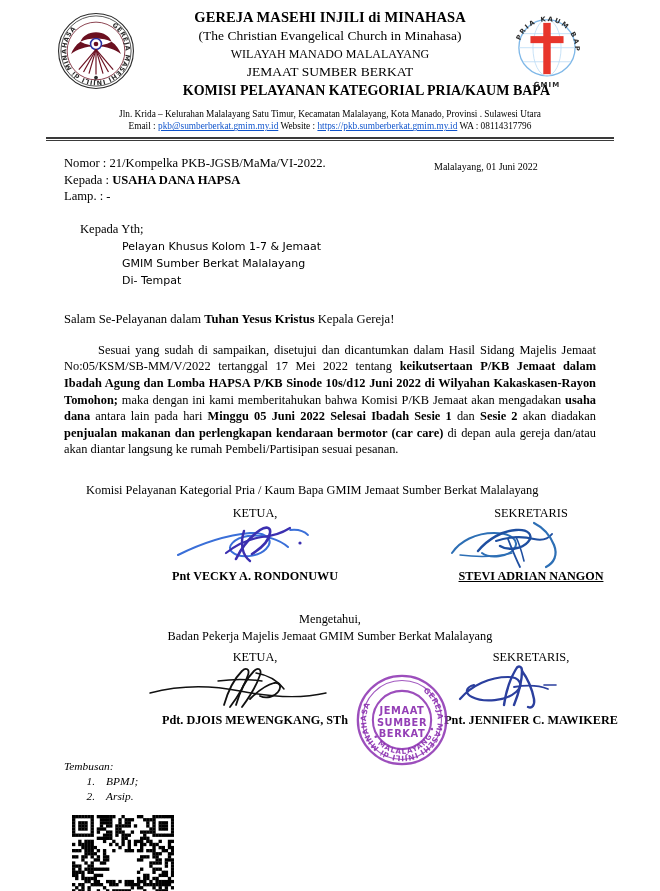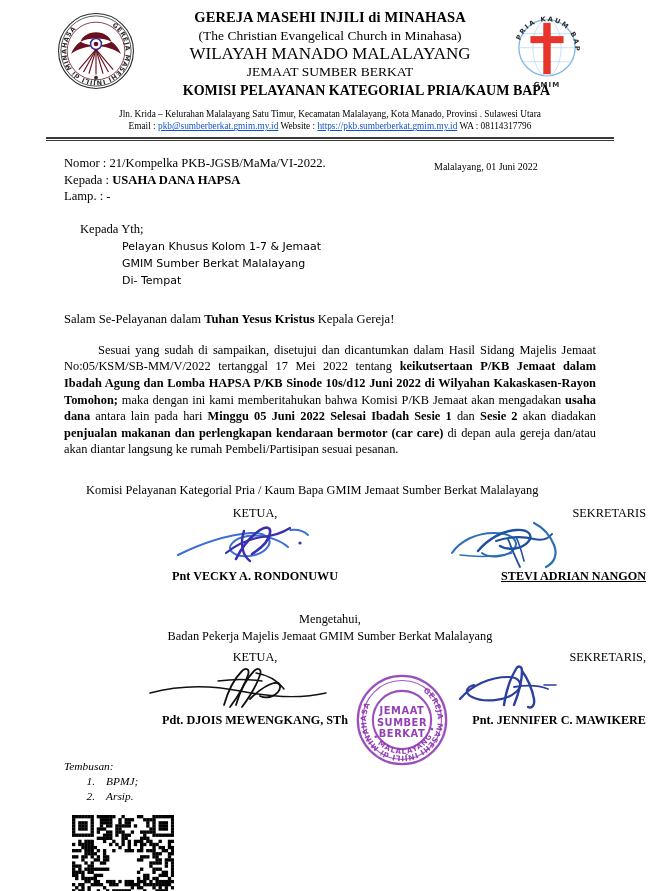--- a/index.html
+++ b/index.html
@@ -24,21 +24,21 @@
   .lh-logo-right {
     position: absolute; left: 505px; top: 8px;
     width: 84px; height: 86px;
   }
   .lh-center { text-align: center; padding: 0 110px; }
   .lh-l1 {
     font-weight: bold; font-size: 14.5px; letter-spacing: .1px;
     line-height: 19px; white-space: nowrap;
   }
   .lh-l2 { font-size: 13.5px; line-height: 18px; white-space: nowrap; }
-  .lh-l3 { font-size: 17px; line-height: 18px; white-space: nowrap; }
+  .lh-l3 { font-size: 12px; line-height: 18px; white-space: nowrap; }
   .lh-l4 { font-size: 13.5px; line-height: 18px; white-space: nowrap; }
   .lh-l5 {
     font-weight: bold; font-size: 14px; line-height: 20px;
     white-space: nowrap; margin-left: -42px; text-align: right;
   }
   .lh-contact {
     text-align: center; font-size: 9.3px; line-height: 12.4px;
     margin-top: 7px;
   }
   .lh-contact a {
@@ -79,21 +79,21 @@
   }
   .komisi-line {
     font-size: 12.4px; line-height: 17px;
     margin-top: 24px; margin-left: 22px;
   }
 
   
   .sig-block { position: relative; height: 104px; margin-top: 6px; }
   .sig-col { position: absolute; top: 0; text-align: center; width: 230px; }
   .sig-col.left  { left: 76px; }
-  .sig-col.right { left: 352px; text-align: right; }
+  .sig-col.right { left: 352px; }
   .sig-role { font-size: 12.3px; line-height: 16px; }
   .sig-canvas { height: 48px; position: relative; }
   .sig-canvas svg { position: absolute; left: 0; top: 0; }
   .sig-name {
     font-weight: bold; font-size: 12.2px; white-space: nowrap;
   }
   .sig-name.underline { text-decoration: underline; }
 
   .ack { text-align: center; margin-top: 2px; }
   .ack-l1 { font-size: 12.3px; line-height: 17px; }

